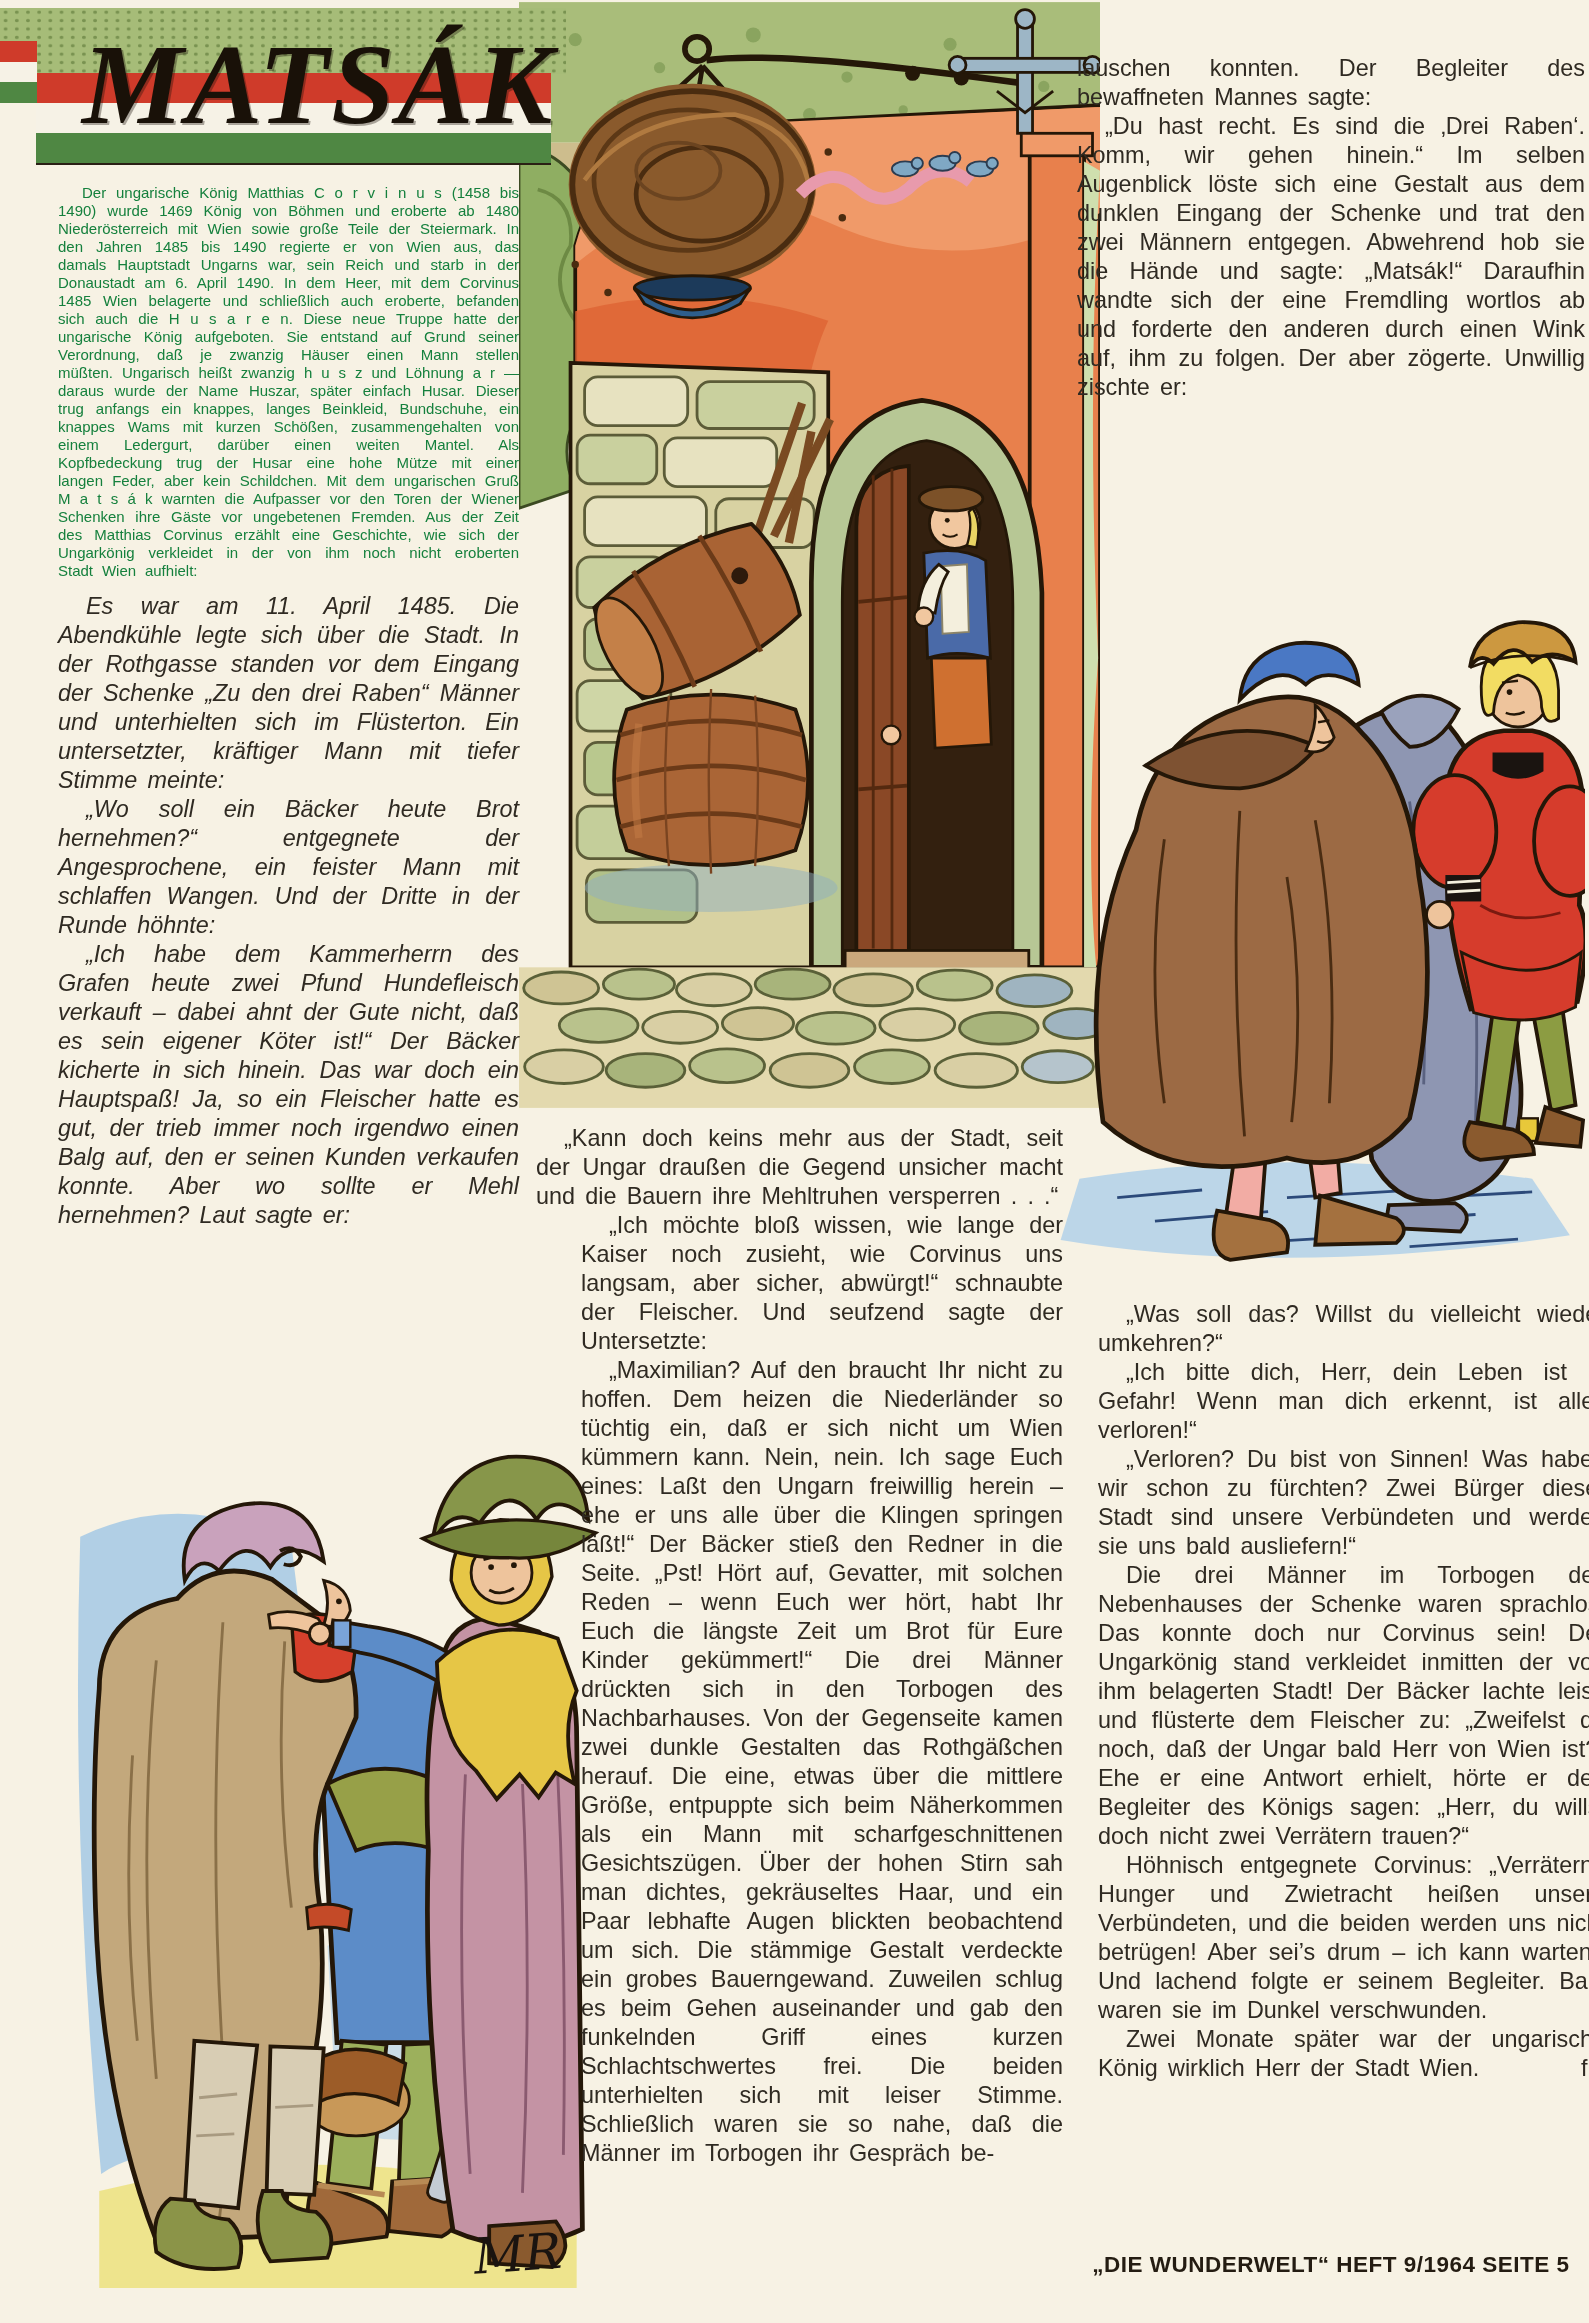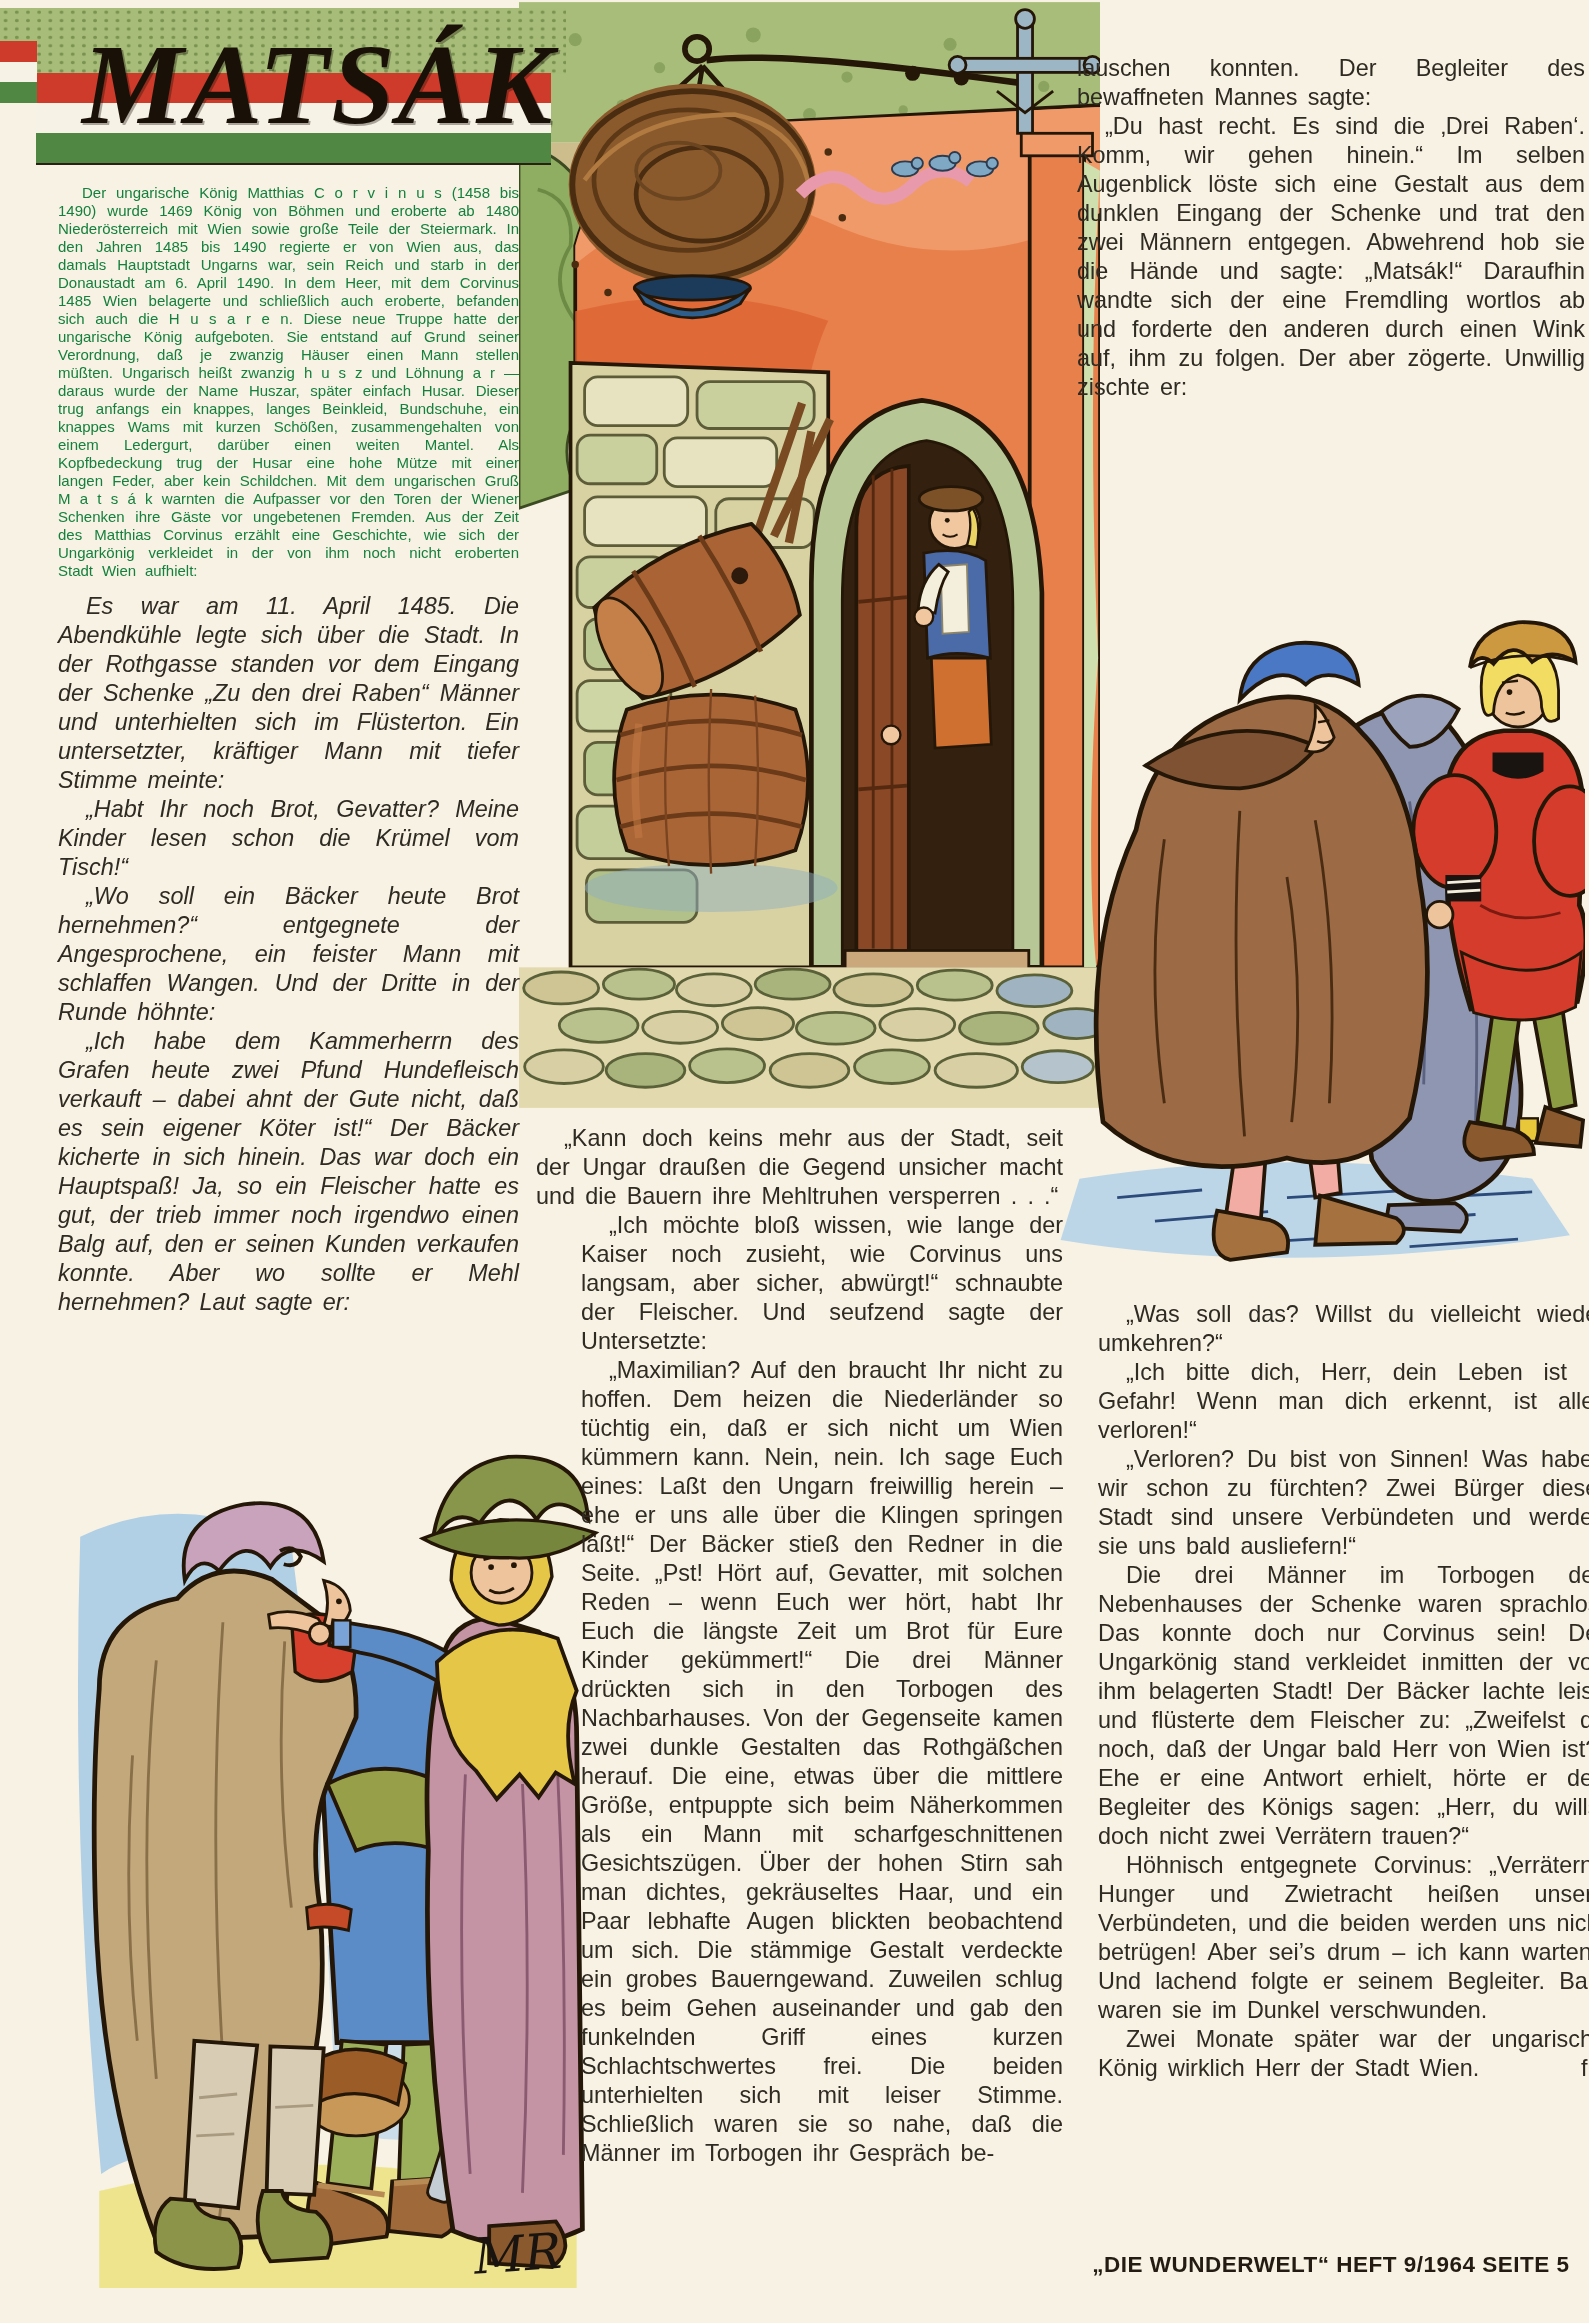--- a/index.html
+++ b/index.html
@@ -338,21 +338,20 @@
     </div>
     <h1 class="page-title">MATSÁK</h1>
   </header>
 
   <section class="smalltext">
     <p>Der ungarische König Matthias C o r v i n u s (1458 bis 1490) wurde 1469 König von Böhmen und eroberte ab 1480 Niederösterreich mit Wien sowie große Teile der Steiermark. In den Jahren 1485 bis 1490 regierte er von Wien aus, das damals Hauptstadt Ungarns war, sein Reich und starb in der Donaustadt am 6. April 1490. In dem Heer, mit dem Corvinus 1485 Wien belagerte und schließlich auch eroberte, befanden sich auch die H u s a r e n. Diese neue Truppe hatte der ungarische König aufgeboten. Sie entstand auf Grund seiner Verordnung, daß je zwanzig Häuser einen Mann stellen müßten. Ungarisch heißt zwanzig h u s z und Löhnung a r — daraus wurde der Name Huszar, später einfach Husar. Dieser trug anfangs ein knappes, langes Beinkleid, Bundschuhe, ein knappes Wams mit kurzen Schößen, zusammengehalten von einem Ledergurt, darüber einen weiten Mantel. Als Kopfbedeckung trug der Husar eine hohe Mütze mit einer langen Feder, aber kein Schildchen. Mit dem ungarischen Gruß M a t s á k warnten die Aufpasser vor den Toren der Wiener Schenken ihre Gäste vor ungebetenen Fremden. Aus der Zeit des Matthias Corvinus erzählt eine Geschichte, wie sich der Ungarkönig verkleidet in der von ihm noch nicht eroberten Stadt Wien aufhielt:</p>
   </section>
 
   <section id="col-left" class="story">
     <p class="ind">Es war am 11. April 1485. Die Abendkühle legte sich über die Stadt. In der Rothgasse standen vor dem Eingang der Schenke „Zu den drei Raben“ Männer und unterhielten sich im Flüsterton. Ein untersetzter, kräftiger Mann mit tiefer Stimme meinte:</p>
-    <p class="ind">„Habt Ihr noch Brot, Gevatter? Meine Kinder lesen schon die Krümel vom Tisch!“</p>
     <p class="ind">„Wo soll ein Bäcker heute Brot hernehmen?“ entgegnete der Angesprochene, ein feister Mann mit schlaffen Wangen. Und der Dritte in der Runde höhnte:</p>
     <p class="ind">„Ich habe dem Kammerherrn des Grafen heute zwei Pfund Hundefleisch verkauft – dabei ahnt der Gute nicht, daß es sein eigener Köter ist!“ Der Bäcker kicherte in sich hinein. Das war doch ein Hauptspaß! Ja, so ein Fleischer hatte es gut, der trieb immer noch irgendwo einen Balg auf, den er seinen Kunden verkaufen konnte. Aber wo sollte er Mehl hernehmen? Laut sagte er:</p>
   </section>
 
   <section id="col-center" class="story">
     <p class="ind">„Kann doch keins mehr aus der Stadt, seit der Ungar draußen die Gegend unsicher macht und die Bauern ihre Mehltruhen versperren . . .“</p>
     <p class="ind shifted">„Ich möchte bloß wissen, wie lange der Kaiser noch zusieht, wie Corvinus uns langsam, aber sicher, abwürgt!“ schnaubte der Fleischer. Und seufzend sagte der Untersetzte:</p>
     <p class="ind shifted">„Maximilian? Auf den braucht Ihr nicht zu hoffen. Dem heizen die Niederländer so tüchtig ein, daß er sich nicht um Wien kümmern kann. Nein, nein. Ich sage Euch eines: Laßt den Ungarn freiwillig herein – ehe er uns alle über die Klingen springen läßt!“ Der Bäcker stieß den Redner in die Seite. „Pst! Hört auf, Gevatter, mit solchen Reden – wenn Euch wer hört, habt Ihr Euch die längste Zeit um Brot für Eure Kinder gekümmert!“ Die drei Männer drückten sich in den Torbogen des Nachbarhauses. Von der Gegenseite kamen zwei dunkle Gestalten das Rothgäßchen herauf. Die eine, etwas über die mittlere Größe, entpuppte sich beim Näherkommen als ein Mann mit scharfgeschnittenen Gesichtszügen. Über der hohen Stirn sah man dichtes, gekräuseltes Haar, und ein Paar lebhafte Augen blickten beobachtend um sich. Die stämmige Gestalt verdeckte ein grobes Bauerngewand. Zuweilen schlug es beim Gehen auseinander und gab den funkelnden Griff eines kurzen Schlachtschwertes frei. Die beiden unterhielten sich mit leiser Stimme. Schließlich waren sie so nahe, daß die Männer im Torbogen ihr Gespräch be-</p>
   </section>
 

